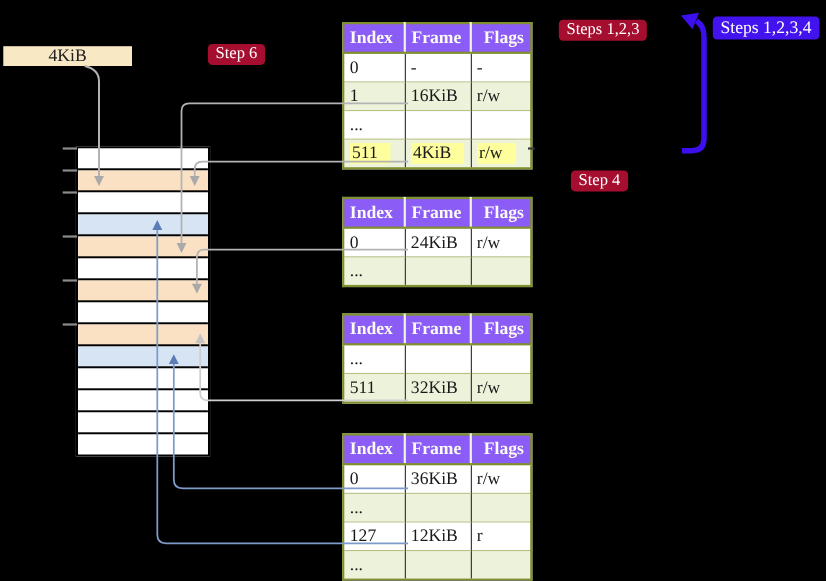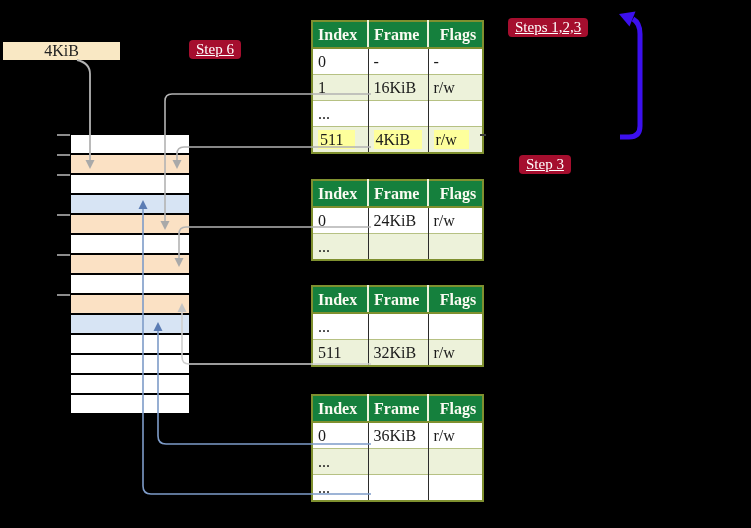--- a/index.html
+++ b/index.html
@@ -11,33 +11,33 @@
   .mem .mrow{height:18px;border-bottom:2px solid #000;}
   .mem .mrow:last-child{border-bottom:none;}
   .c-white{background:#ffffff;}
   .c-orange{background:#fbe1c4;}
   .c-blue{background:#d7e4f4;}
   
   .plabel{position:absolute;left:3px;top:42px;width:117px;height:18px;background:#f9e8c4;
           color:#222;font-size:16px;line-height:18px;text-align:center;}
   
   .badge{position:absolute;color:#fff;font-size:15px;line-height:17px;
-         padding:1px 7px;border-radius:4px;white-space:nowrap;text-decoration:underline;}
+         padding:1px 7px;border-radius:4px;white-space:nowrap;}
   .bg-red{background:#a50e2e;}
   .bg-blue{background:#4313ee;}
   .b-step0{left:189px;top:40px;}
   .b-steps123{left:508px;top:18px;}
   .b-steps1234{left:648px;top:15px;font-size:16px;line-height:19px;}
   .b-step4{left:519px;top:155px;}
   
   .ptable{position:absolute;left:311px;}
   .t1{top:20px;} .t2{top:179px;} .t3{top:285px;} .t4{top:394px;}
   table.pt{border-collapse:collapse;width:171px;table-layout:fixed;
            border:2px solid #7f902f;background:#fff;}
-  table.pt th{background:#15803d;color:#fbfbf2;font-weight:bold;font-size:16px;
+  table.pt th{background:#8b5cf6;color:#fbfbf2;font-weight:bold;font-size:16px;
               text-align:left;padding:1px 0 1px 5px;height:23px;
               border-right:2px solid #eef3dc;border-bottom:2px solid #7f902f;}
   table.pt th:last-child{border-right:none;text-align:center;}
   table.pt td{font-size:16px;color:#1a1a1a;height:25px;padding:0 0 0 5px;
               border-right:1px solid #2b2b2b;border-top:1px solid #b6c183;
               overflow:hidden;white-space:nowrap;}
   table.pt td:last-child{border-right:none;}
   table.pt tbody tr:nth-child(odd) td{background:#ffffff;}
   table.pt tbody tr:nth-child(even) td{background:#edf2da;}
   table.pt col.ci{width:56px;} table.pt col.cf{width:60px;} table.pt col.cg{width:55px;}
@@ -64,21 +64,22 @@
       <div class="mrow c-white"></div>
       <div class="mrow c-white"></div>
       <div class="mrow c-white"></div>
       <div class="mrow c-white"></div>
     </div>
 
   <div class="plabel">4KiB</div>
 
   <div class="badge bg-red b-step0">Step 6</div>
   <div class="badge bg-red b-steps123">Steps 1,2,3</div>
-  <div class="badge bg-red b-step4">Step 3</div>
+  <div class="badge bg-blue b-steps1234">Steps 1,2,3,4</div>
+  <div class="badge bg-red b-step4">Step 4</div>
 
   <div class="ptable t1">
       <table class="pt">
         <colgroup>
           <col class="ci">
           <col class="cf">
           <col class="cg">
         </colgroup>
         <thead>
           <tr>
@@ -184,20 +185,25 @@
         <tbody>
           <tr>
             <td>0</td>
             <td>36KiB</td>
             <td>r/w</td>
           </tr>
           <tr>
             <td>...</td>
             <td></td>
             <td></td>
+          </tr>
+          <tr>
+            <td>127</td>
+            <td>12KiB</td>
+            <td>r</td>
           </tr>
           <tr>
             <td>...</td>
             <td></td>
             <td></td>
           </tr>
         </tbody>
       </table>
     </div>
 

